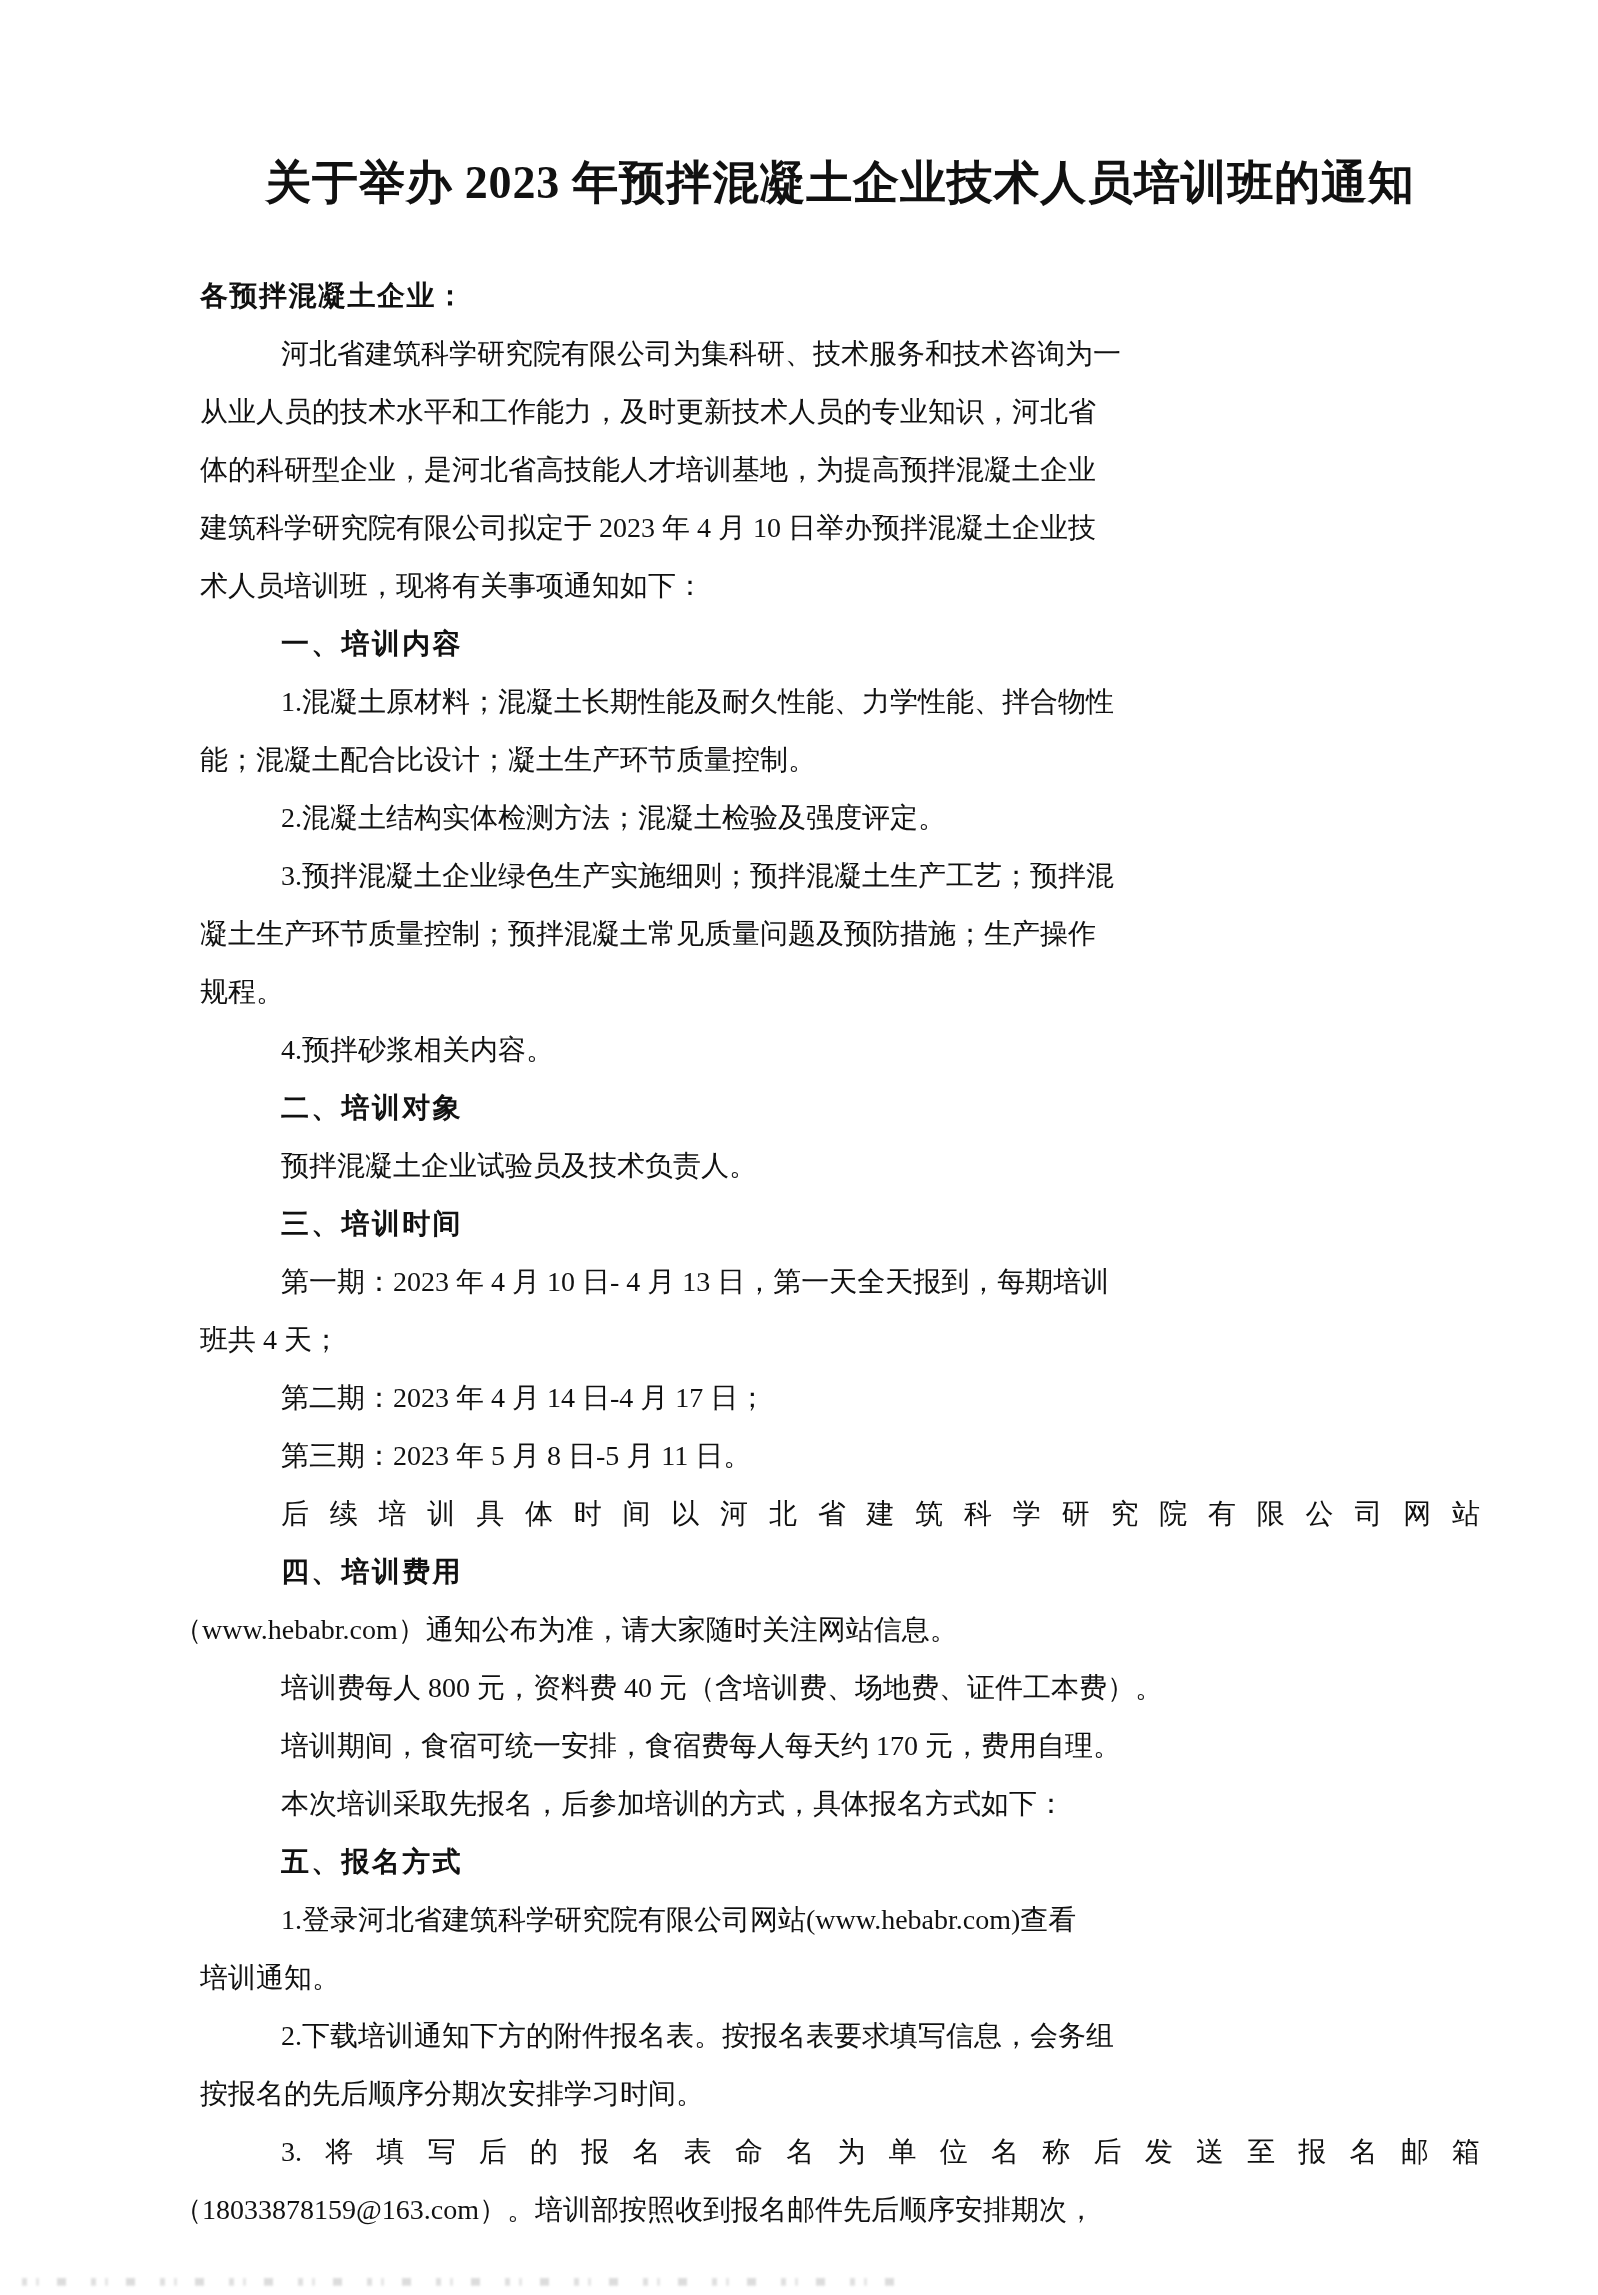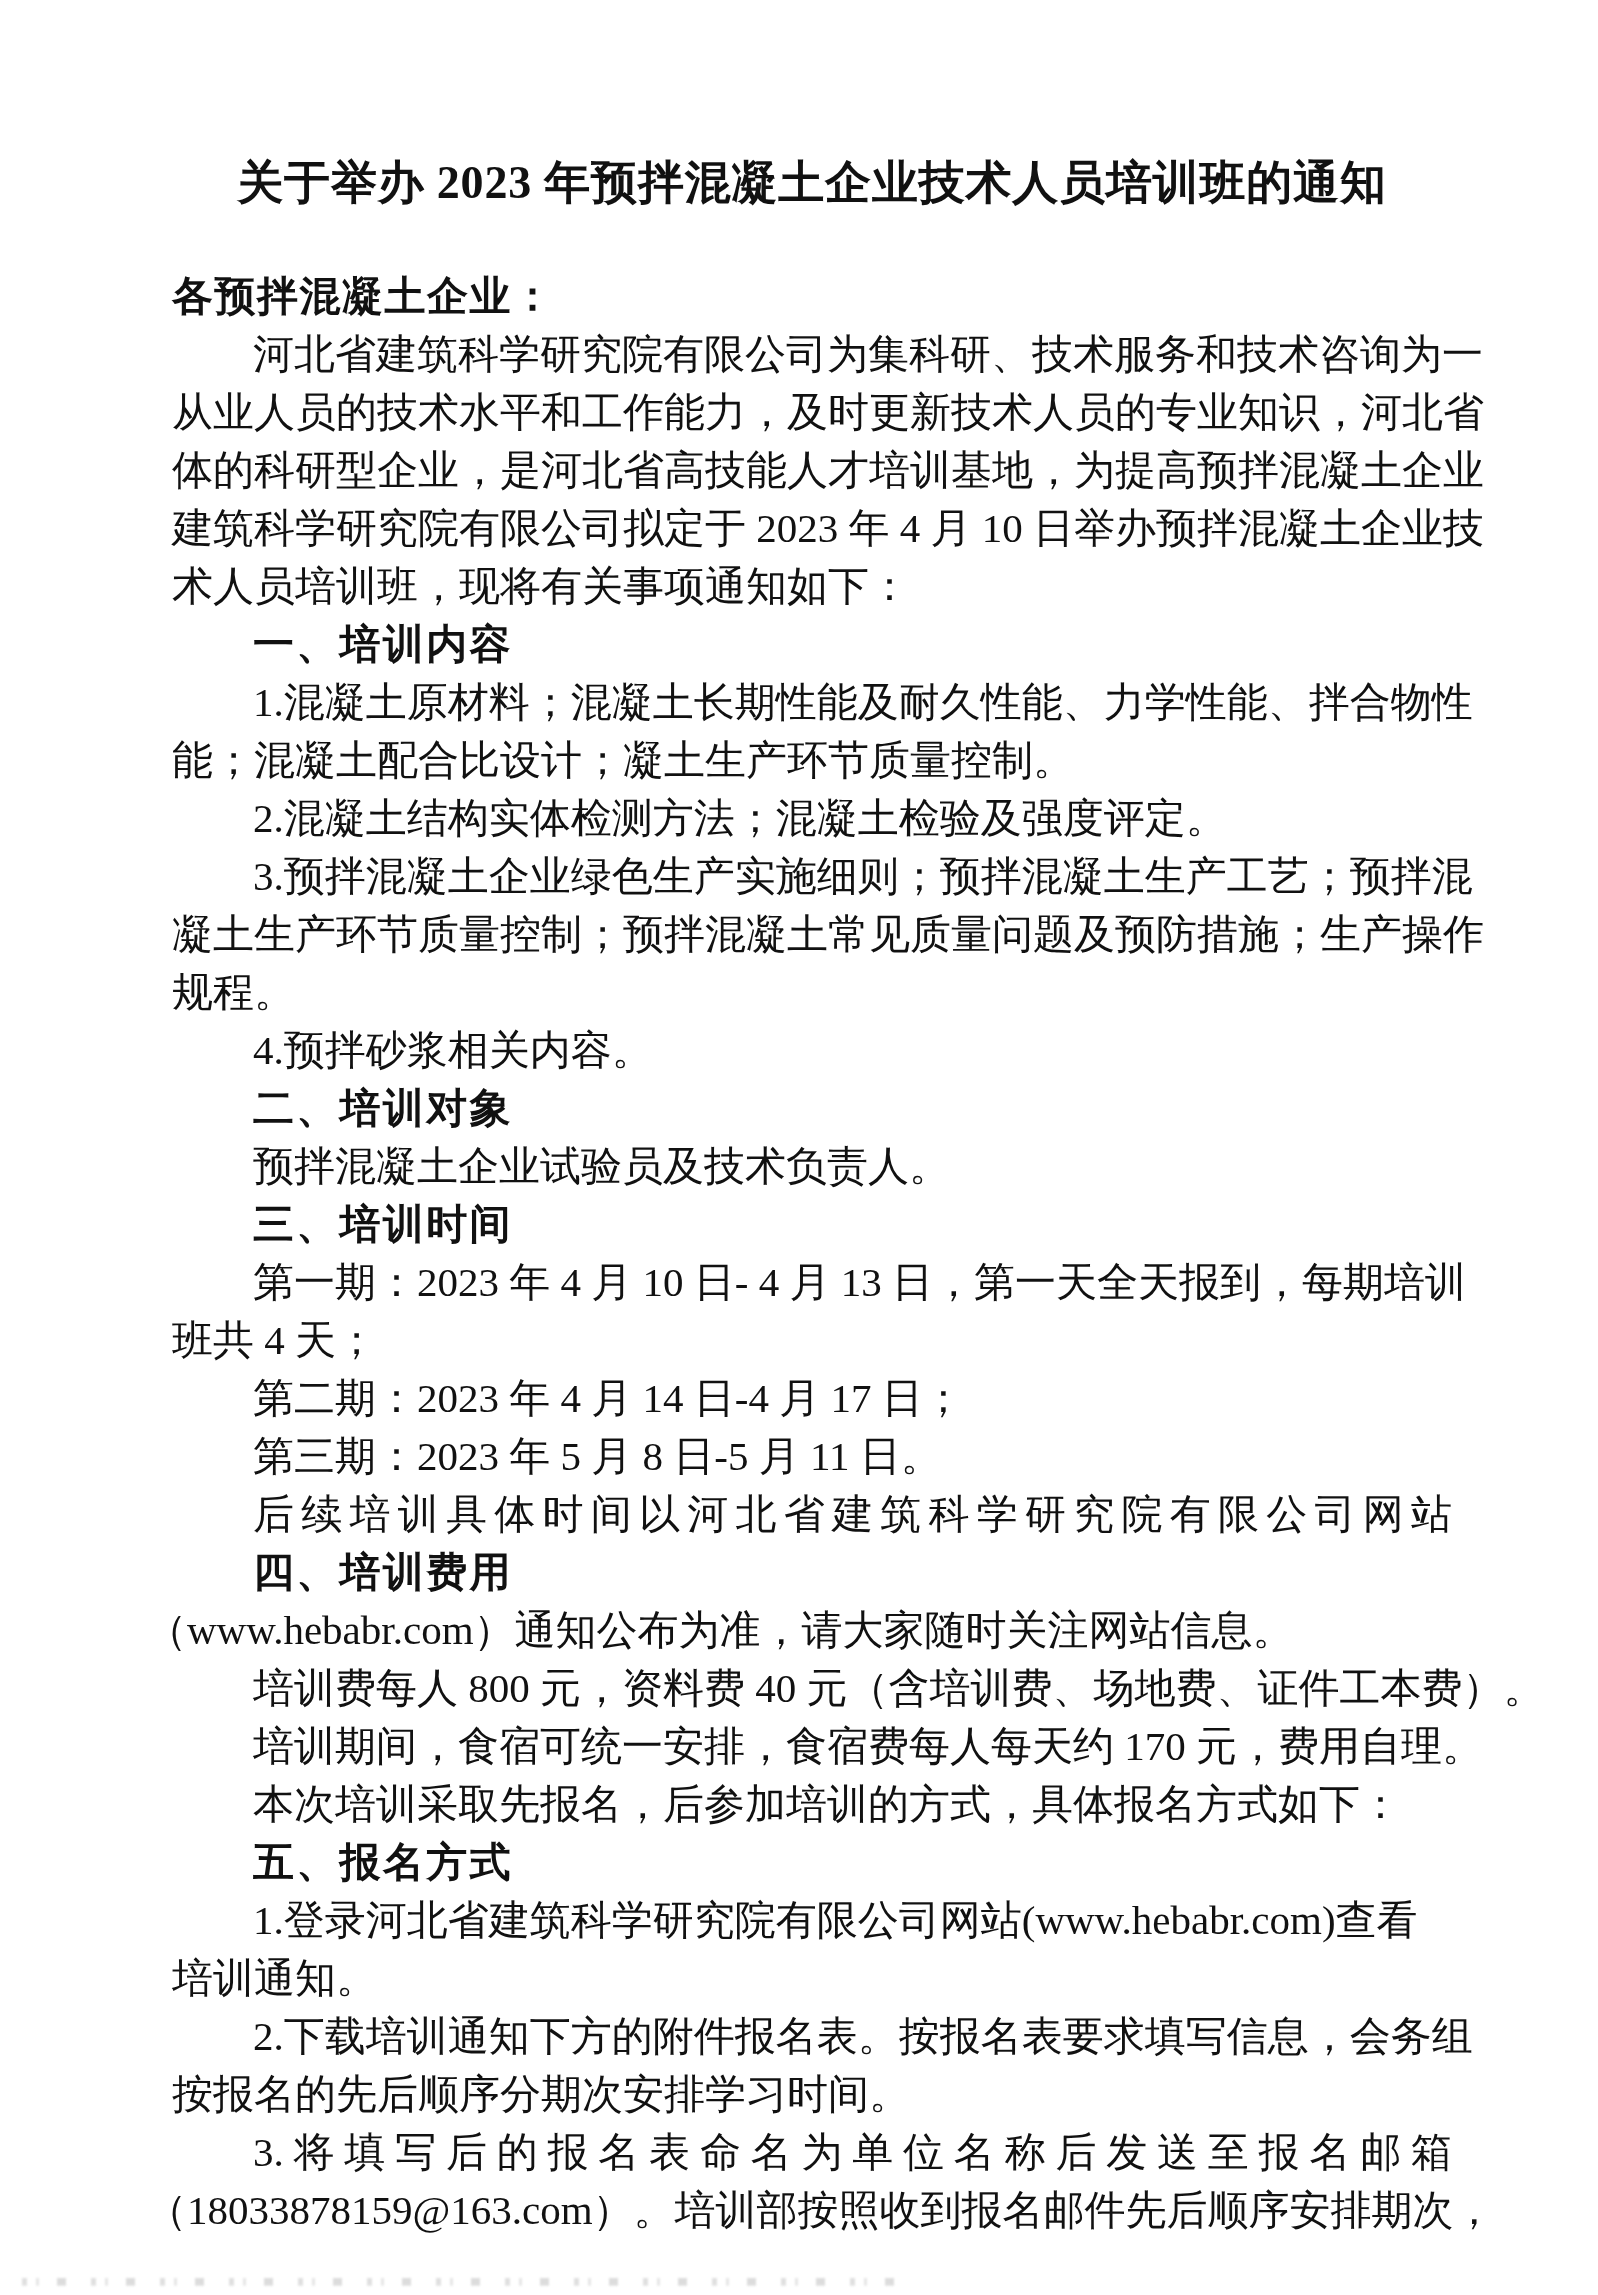--- a/index.html
+++ b/index.html
@@ -11,37 +11,37 @@
     position: relative;
     width: 1599px;
     height: 2295px;
     background: #ffffff;
     overflow: hidden;
     font-family: "Liberation Serif", "DejaVu Serif", serif;
     color: #111111;
   }
   .content {
     position: absolute;
-    left: 172px;
+    left: 200px;
     top: 153px;
     width: 1280px;
   }
   .doc-title {
     font-family: "Liberation Serif", "DejaVu Serif", serif;
     font-weight: bold;
     font-size: 46px;
     line-height: 60px;
     height: 60px;
     text-align: center;
     letter-spacing: 0.8px;
     margin-bottom: 54px;
     white-space: nowrap;
   }
   .line {
-    font-size: 41px;
+    font-size: 28px;
     line-height: 58px;
     height: 58px;
     white-space: nowrap;
   }
   .line.indent {
     padding-left: 81px;
     font-family: Liberation Serif, serif;
   }
   .line.heading {
     padding-left: 81px;

